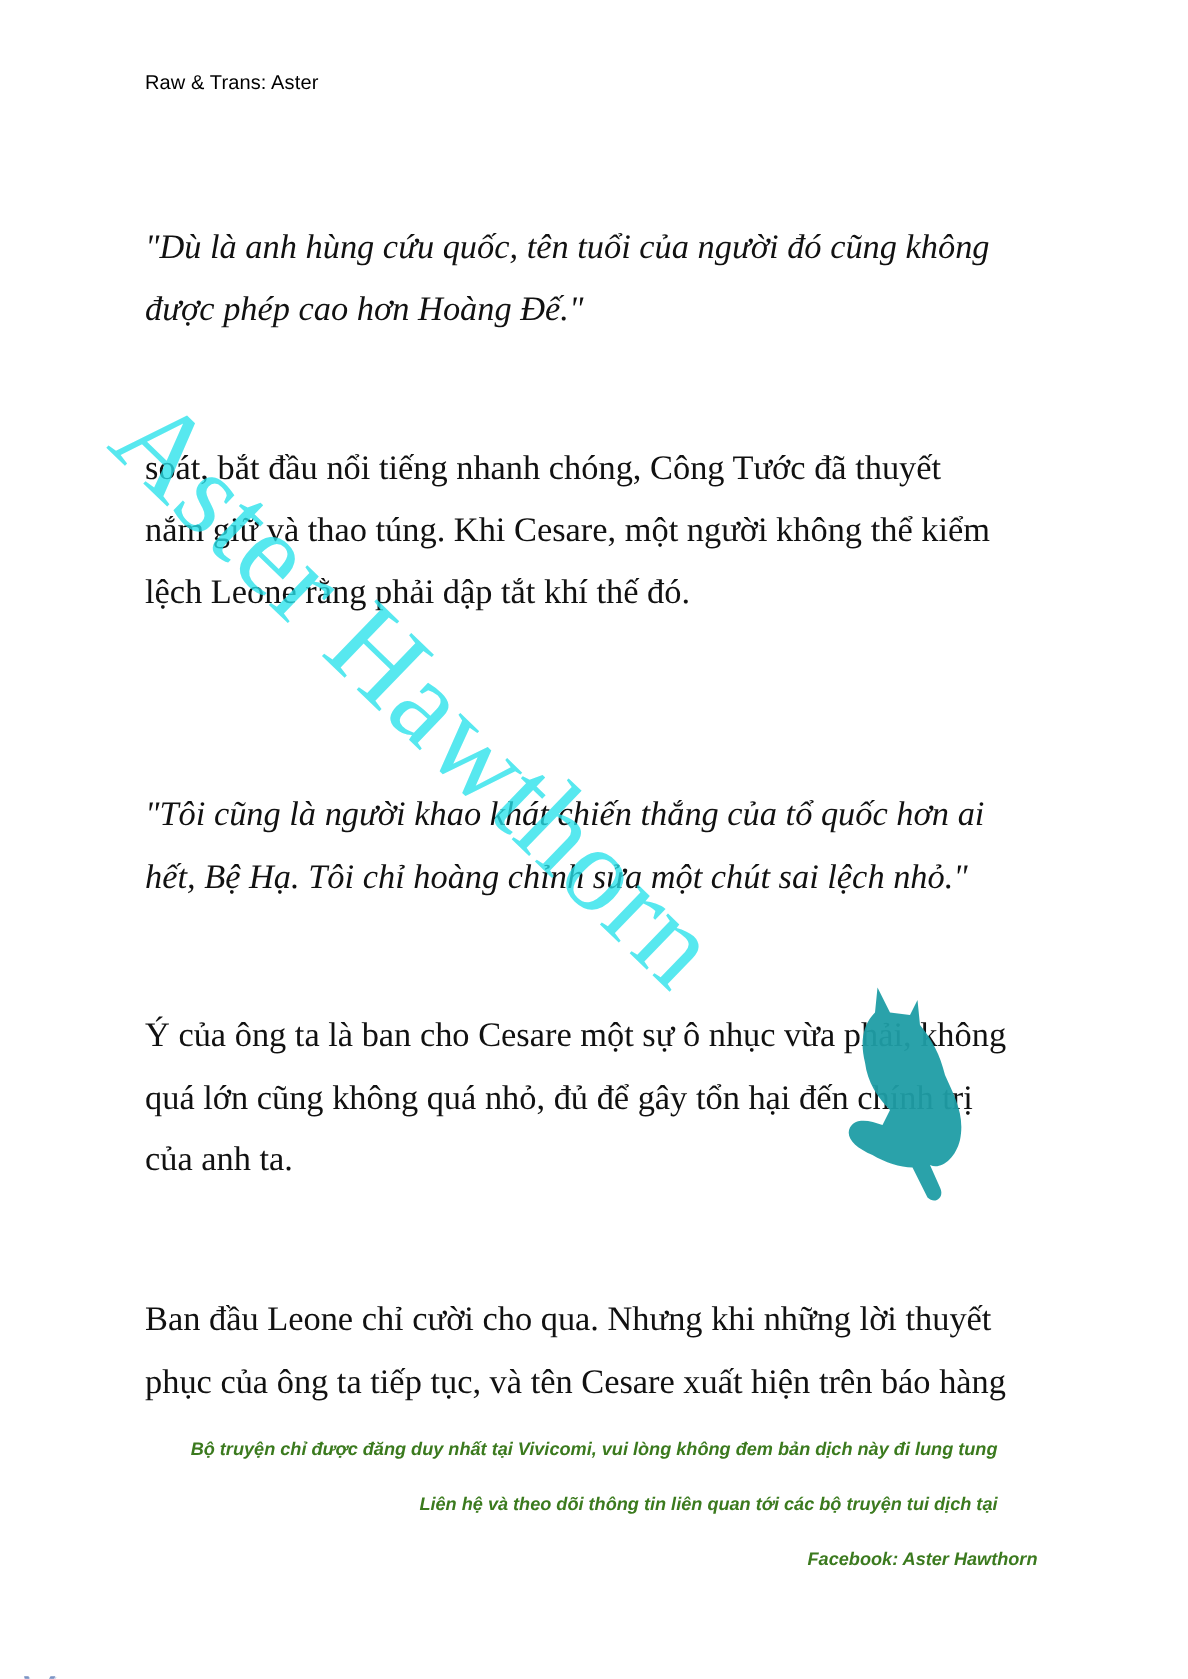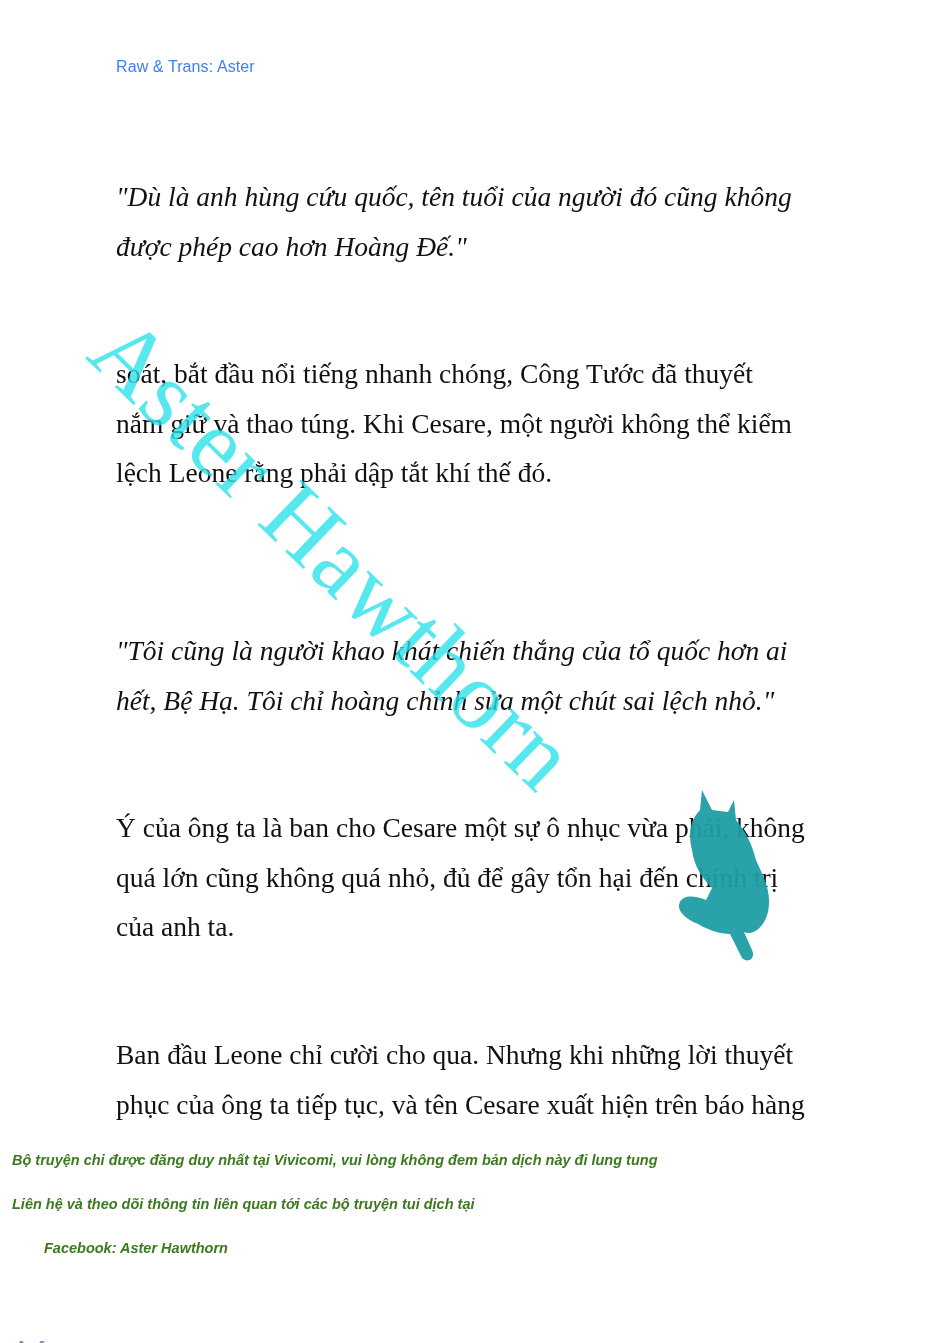--- a/index.html
+++ b/index.html
@@ -14,21 +14,21 @@
       overflow: hidden;
       font-family: "Liberation Serif", "DejaVu Serif", serif;
       color: #111111;
     }
     .header-credit {
       position: absolute;
       left: 116px;
       top: 58px;
       font-family: "Liberation Sans", "DejaVu Sans", sans-serif;
       font-size: 16px;
-      color: #3b82f6;
+      color: #000000;
       letter-spacing: 0.1px;
     }
     .para {
       position: absolute;
       left: 116px;
       width: 740px;
       font-size: 27.5px;
       line-height: 49.5px;
       margin: 0;
       white-space: nowrap;
@@ -36,23 +36,23 @@
     .para .line { display: block; }
     .para.italic { font-style: italic; }
     #p1 { top: 172px; }
     #p2 { top: 349px; }
     #p3 { top: 626px; }
     #p4 { top: 803px; }
     #p5 { top: 1030px; }
 
     .footer-notice {
       position: absolute;
-      left: 12px;
+      left: 0;
       width: 798px;
-      text-align: left;
+      text-align: right;
       font-family: "Liberation Sans", "DejaVu Sans", sans-serif;
       font-style: italic;
       font-weight: bold;
       font-size: 14.5px;
       color: #3b7a1e;
     }
     #n1 { top: 1152px; }
     #n2 { top: 1196px; }
     #n3 { top: 1240px; margin-left: 32px; }
 

